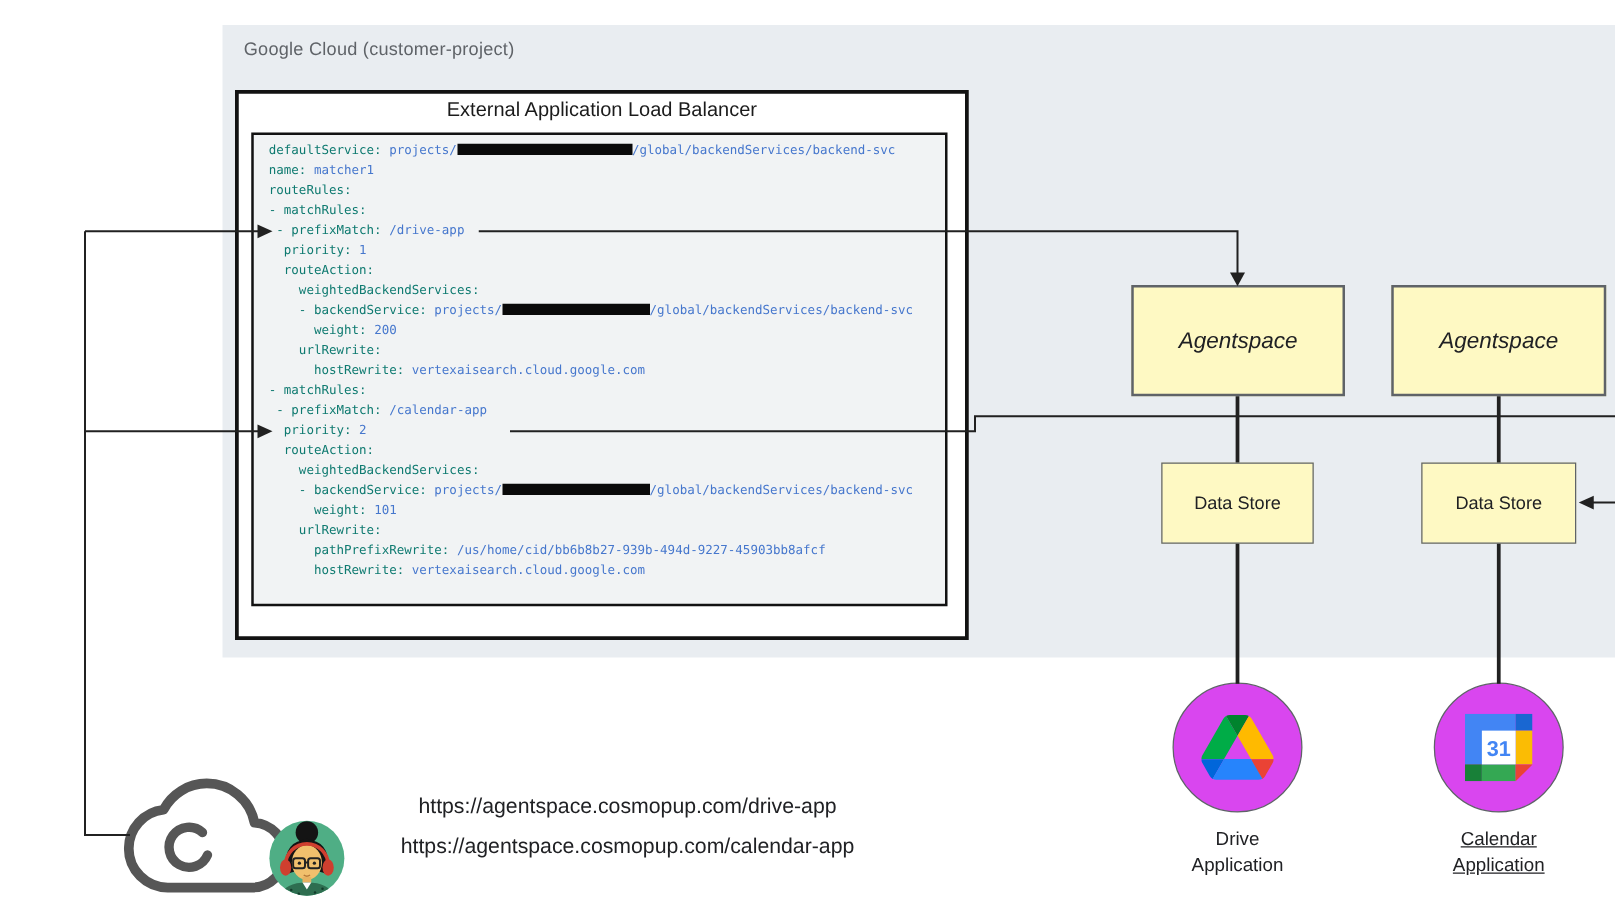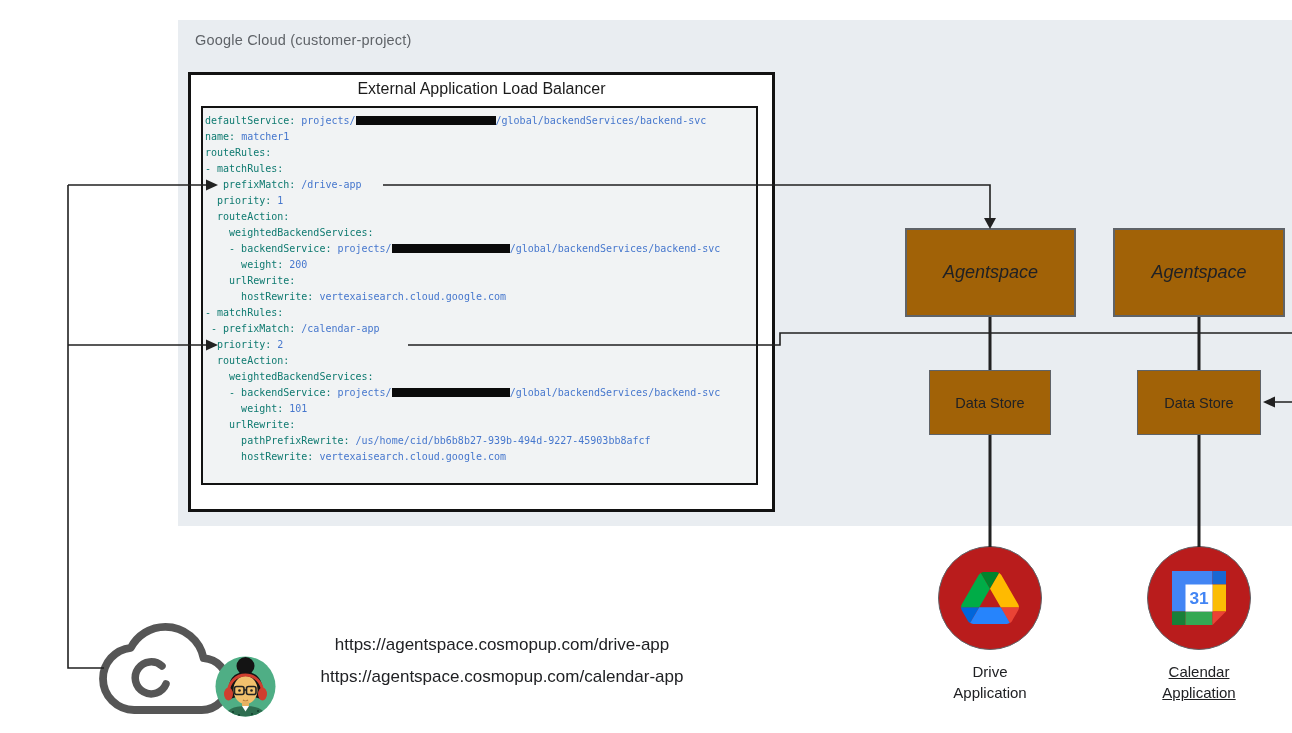--- a/index.html
+++ b/index.html
@@ -10,35 +10,35 @@
   body{background:#fff;font-family:"Liberation Sans",sans-serif;}
   #canvas{position:relative;width:1292px;height:733px;background:#fff;overflow:hidden;margin-left:23px;}
 
   .panel{position:absolute;left:155px;top:20px;width:1137px;height:506px;background:var(--panel-bg);}
   .panel-label{position:absolute;left:172px;top:32px;font-size:14.5px;color:#5f6368;letter-spacing:.2px;}
 
   .elb-box{position:absolute;left:165px;top:72px;width:587px;height:440px;background:#fff;border:3px solid #121212;}
   .elb-title{position:absolute;left:165px;top:80px;width:587px;text-align:center;font-size:16px;color:#1b1b1b;}
 
   .code-box{position:absolute;left:178px;top:106px;width:557px;height:379px;background:var(--code-bg);
-            border:2px solid #121212;padding:5px 2px;overflow:hidden;}
+            border:2px solid #121212;padding:5px 12px;overflow:hidden;}
   .code-line{font-family:"DejaVu Sans Mono",monospace;font-size:10px;line-height:16px;white-space:pre;}
   .yk{color:var(--yaml-key);}
   .yv{color:var(--yaml-value);}
   .redact{display:inline-block;height:9px;background:#0a0a0a;vertical-align:-1px;}
 
-  .node{position:absolute;background:#a16207;border:2px solid var(--box-border);display:flex;align-items:center;justify-content:center;color:#202124;}
+  .node{position:absolute;background:#fef9c3;border:2px solid var(--box-border);display:flex;align-items:center;justify-content:center;color:#202124;}
   .agentspace{font-style:italic;font-size:18px;}
   .agentspace-left{left:882px;top:228px;width:171px;height:89px;}
   .agentspace-right{left:1090px;top:228px;width:172px;height:89px;}
   .datastore{font-size:14.5px;border-width:1.5px;}
   .datastore-left{left:906px;top:370px;width:122px;height:65px;}
   .datastore-right{left:1114px;top:370px;width:124px;height:65px;}
 
-  .app-circle{position:absolute;width:104px;height:104px;border-radius:50%;background:#b91c1c;border:1.5px solid var(--box-border);
+  .app-circle{position:absolute;width:104px;height:104px;border-radius:50%;background:#d946ef;border:1.5px solid var(--box-border);
               display:flex;align-items:center;justify-content:center;}
   .circle-drive{left:915px;top:546px;}
   .circle-calendar{left:1124px;top:546px;}
   .app-label{position:absolute;width:140px;text-align:center;font-size:15px;line-height:21px;color:#202124;}
   .label-drive{left:897px;top:661px;}
   .label-calendar{left:1106px;top:661px;text-decoration:underline;}
 
   .frontend-text{position:absolute;left:253px;top:629px;width:452px;text-align:center;font-size:17px;line-height:31.5px;color:#202124;}
 
   .overlay{position:absolute;left:0;top:0;pointer-events:none;}

